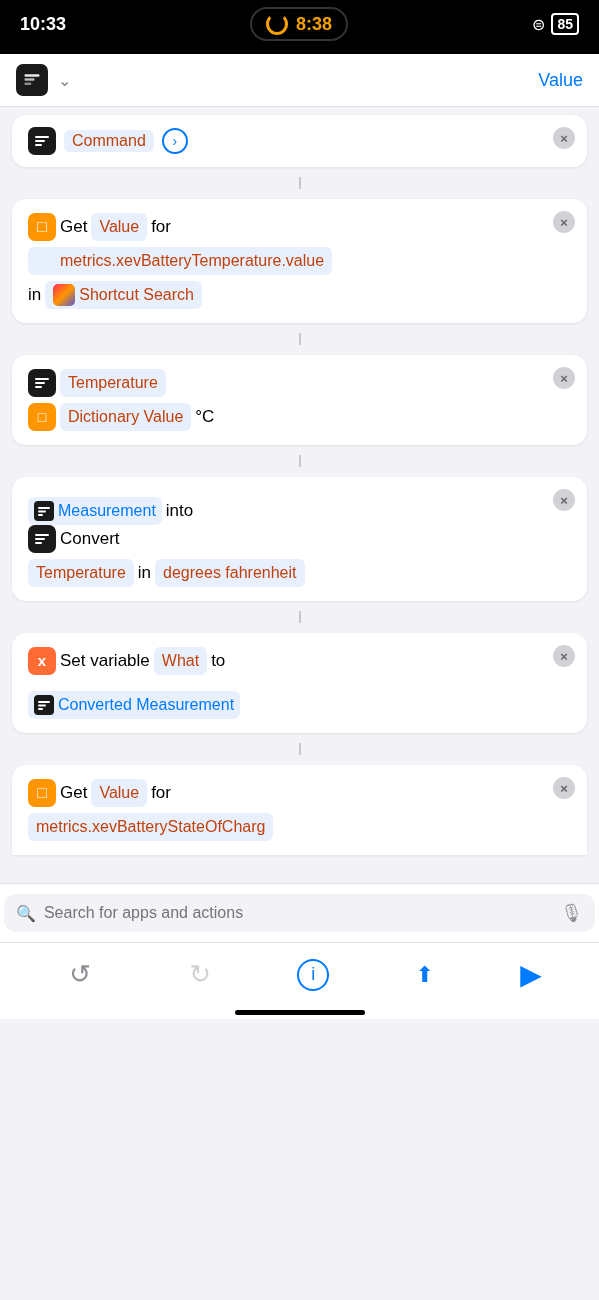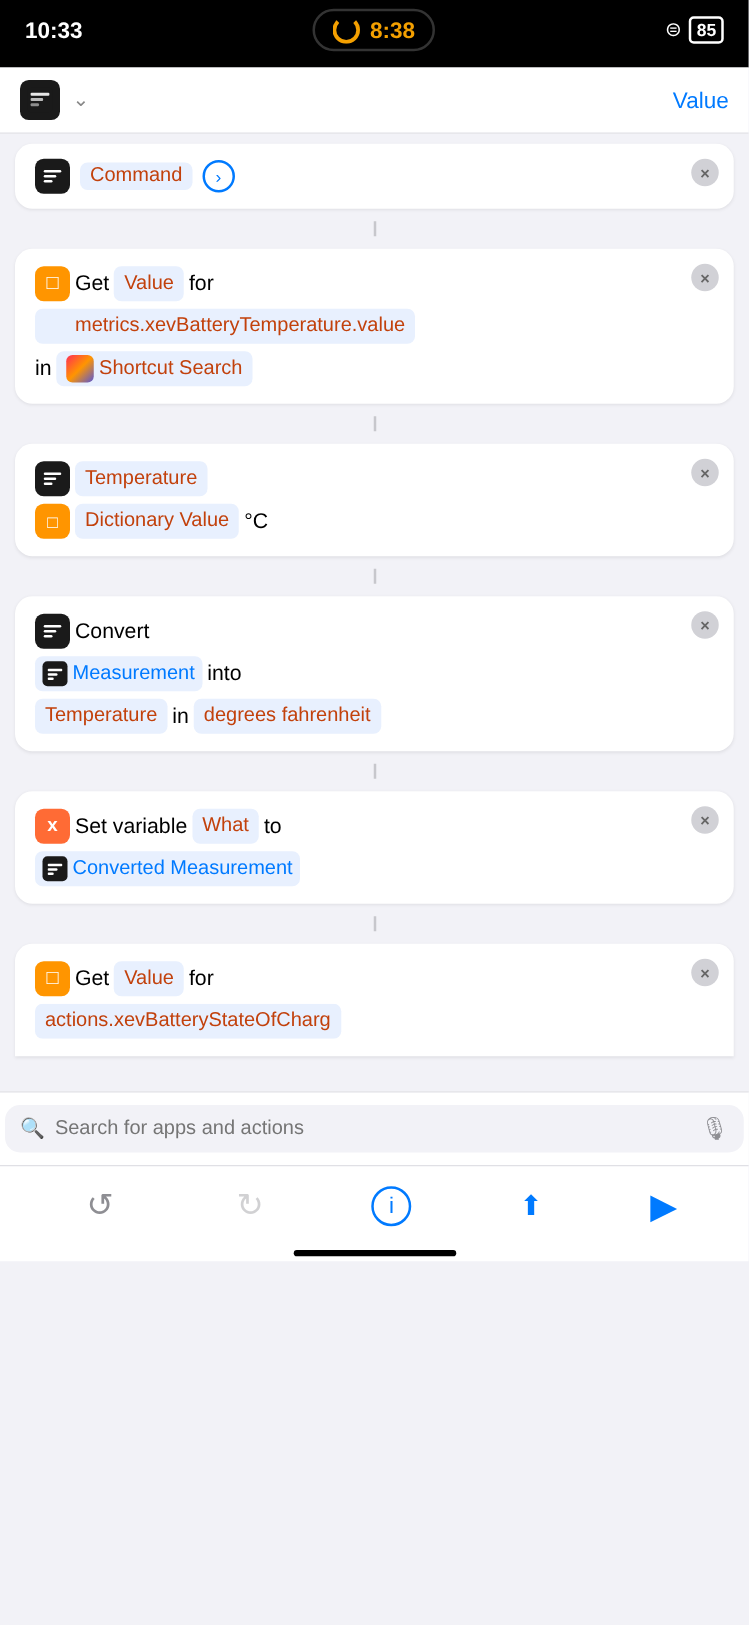--- a/index.html
+++ b/index.html
@@ -409,43 +409,43 @@
       <span>°C</span>
     </div>
   </div>
 
   <div class="connector">
       <div class="connector-line"></div>
     </div>
 
   <div class="action-card">
     <div class="close-btn">×</div>
-    <div class="card-text">
-      <span class="icon-sq icon-sq-dark">
-        <svg width="16" height="16" viewBox="0 0 16 16" fill="white">
-          <rect x="1" y="3" width="14" height="2" rx="1"></rect>
-          <rect x="1" y="7" width="10" height="2" rx="1"></rect>
-          <rect x="1" y="11" width="7" height="2" rx="1"></rect>
-        </svg>
-      </span>
-      <span>Convert</span>
-    </div>
     <div class="card-text" style="margin-top:6px;">
       <span class="measurement-token">
         <span class="icon-sq icon-sq-dark" style="width:20px;height:20px;border-radius:4px;">
           <svg width="12" height="12" viewBox="0 0 12 12" fill="white">
             <rect x="0" y="2" width="12" height="2" rx="1"></rect>
             <rect x="0" y="5.5" width="8" height="2" rx="1"></rect>
             <rect x="0" y="9" width="5" height="2" rx="1"></rect>
           </svg>
         </span>
         <span>Measurement</span>
       </span>
       <span>into</span>
     </div>
+    <div class="card-text">
+      <span class="icon-sq icon-sq-dark">
+        <svg width="16" height="16" viewBox="0 0 16 16" fill="white">
+          <rect x="1" y="3" width="14" height="2" rx="1"></rect>
+          <rect x="1" y="7" width="10" height="2" rx="1"></rect>
+          <rect x="1" y="11" width="7" height="2" rx="1"></rect>
+        </svg>
+      </span>
+      <span>Convert</span>
+    </div>
     <div class="card-text" style="margin-top:6px;">
       <span class="token">
         <span>Temperature</span>
       </span>
       <span>in</span>
       <span class="token">
         <span>degrees fahrenheit</span>
       </span>
     </div>
   </div>
@@ -457,21 +457,21 @@
   <div class="action-card">
     <div class="close-btn">×</div>
     <div class="card-text">
       <span class="icon-sq icon-sq-orange-x" style="color:white;font-size:15px;font-weight:700;">x</span>
       <span>Set variable</span>
       <span class="token">
         <span>What</span>
       </span>
       <span>to</span>
     </div>
-    <div class="card-text" style="margin-top:6px;">
+    <div class="card-text" style="margin-top:16px;">
       <span class="measurement-token">
         <span class="icon-sq icon-sq-dark" style="width:20px;height:20px;border-radius:4px;">
           <svg width="12" height="12" viewBox="0 0 12 12" fill="white">
             <rect x="0" y="2" width="12" height="2" rx="1"></rect>
             <rect x="0" y="5.5" width="8" height="2" rx="1"></rect>
             <rect x="0" y="9" width="5" height="2" rx="1"></rect>
           </svg>
         </span>
         <span>Converted Measurement</span>
       </span>
@@ -487,21 +487,21 @@
     <div class="card-text">
       <span class="icon-sq icon-sq-orange" style="color:white;font-size:16px;font-weight:700;">□</span>
       <span>Get</span>
       <span class="token">
         <span>Value</span>
       </span>
       <span>for</span>
     </div>
     <div class="card-text" style="margin-top:6px; overflow:hidden; white-space:nowrap; text-overflow:ellipsis;">
       <span class="token">
-        <span>actions.xevBatteryStateOfCharg</span>
+        <span>metrics.xevBatteryStateOfCharg</span>
       </span>
     </div>
   </div>
 
 </div>
 
 <div class="search-bar" style="margin-top:8px;">
   <div class="search-input-wrap">
     <span style="color:#8e8e93; font-size:16px;">🔍</span>
     <input class="search-input" type="text" placeholder="Search for apps and actions" style="">

